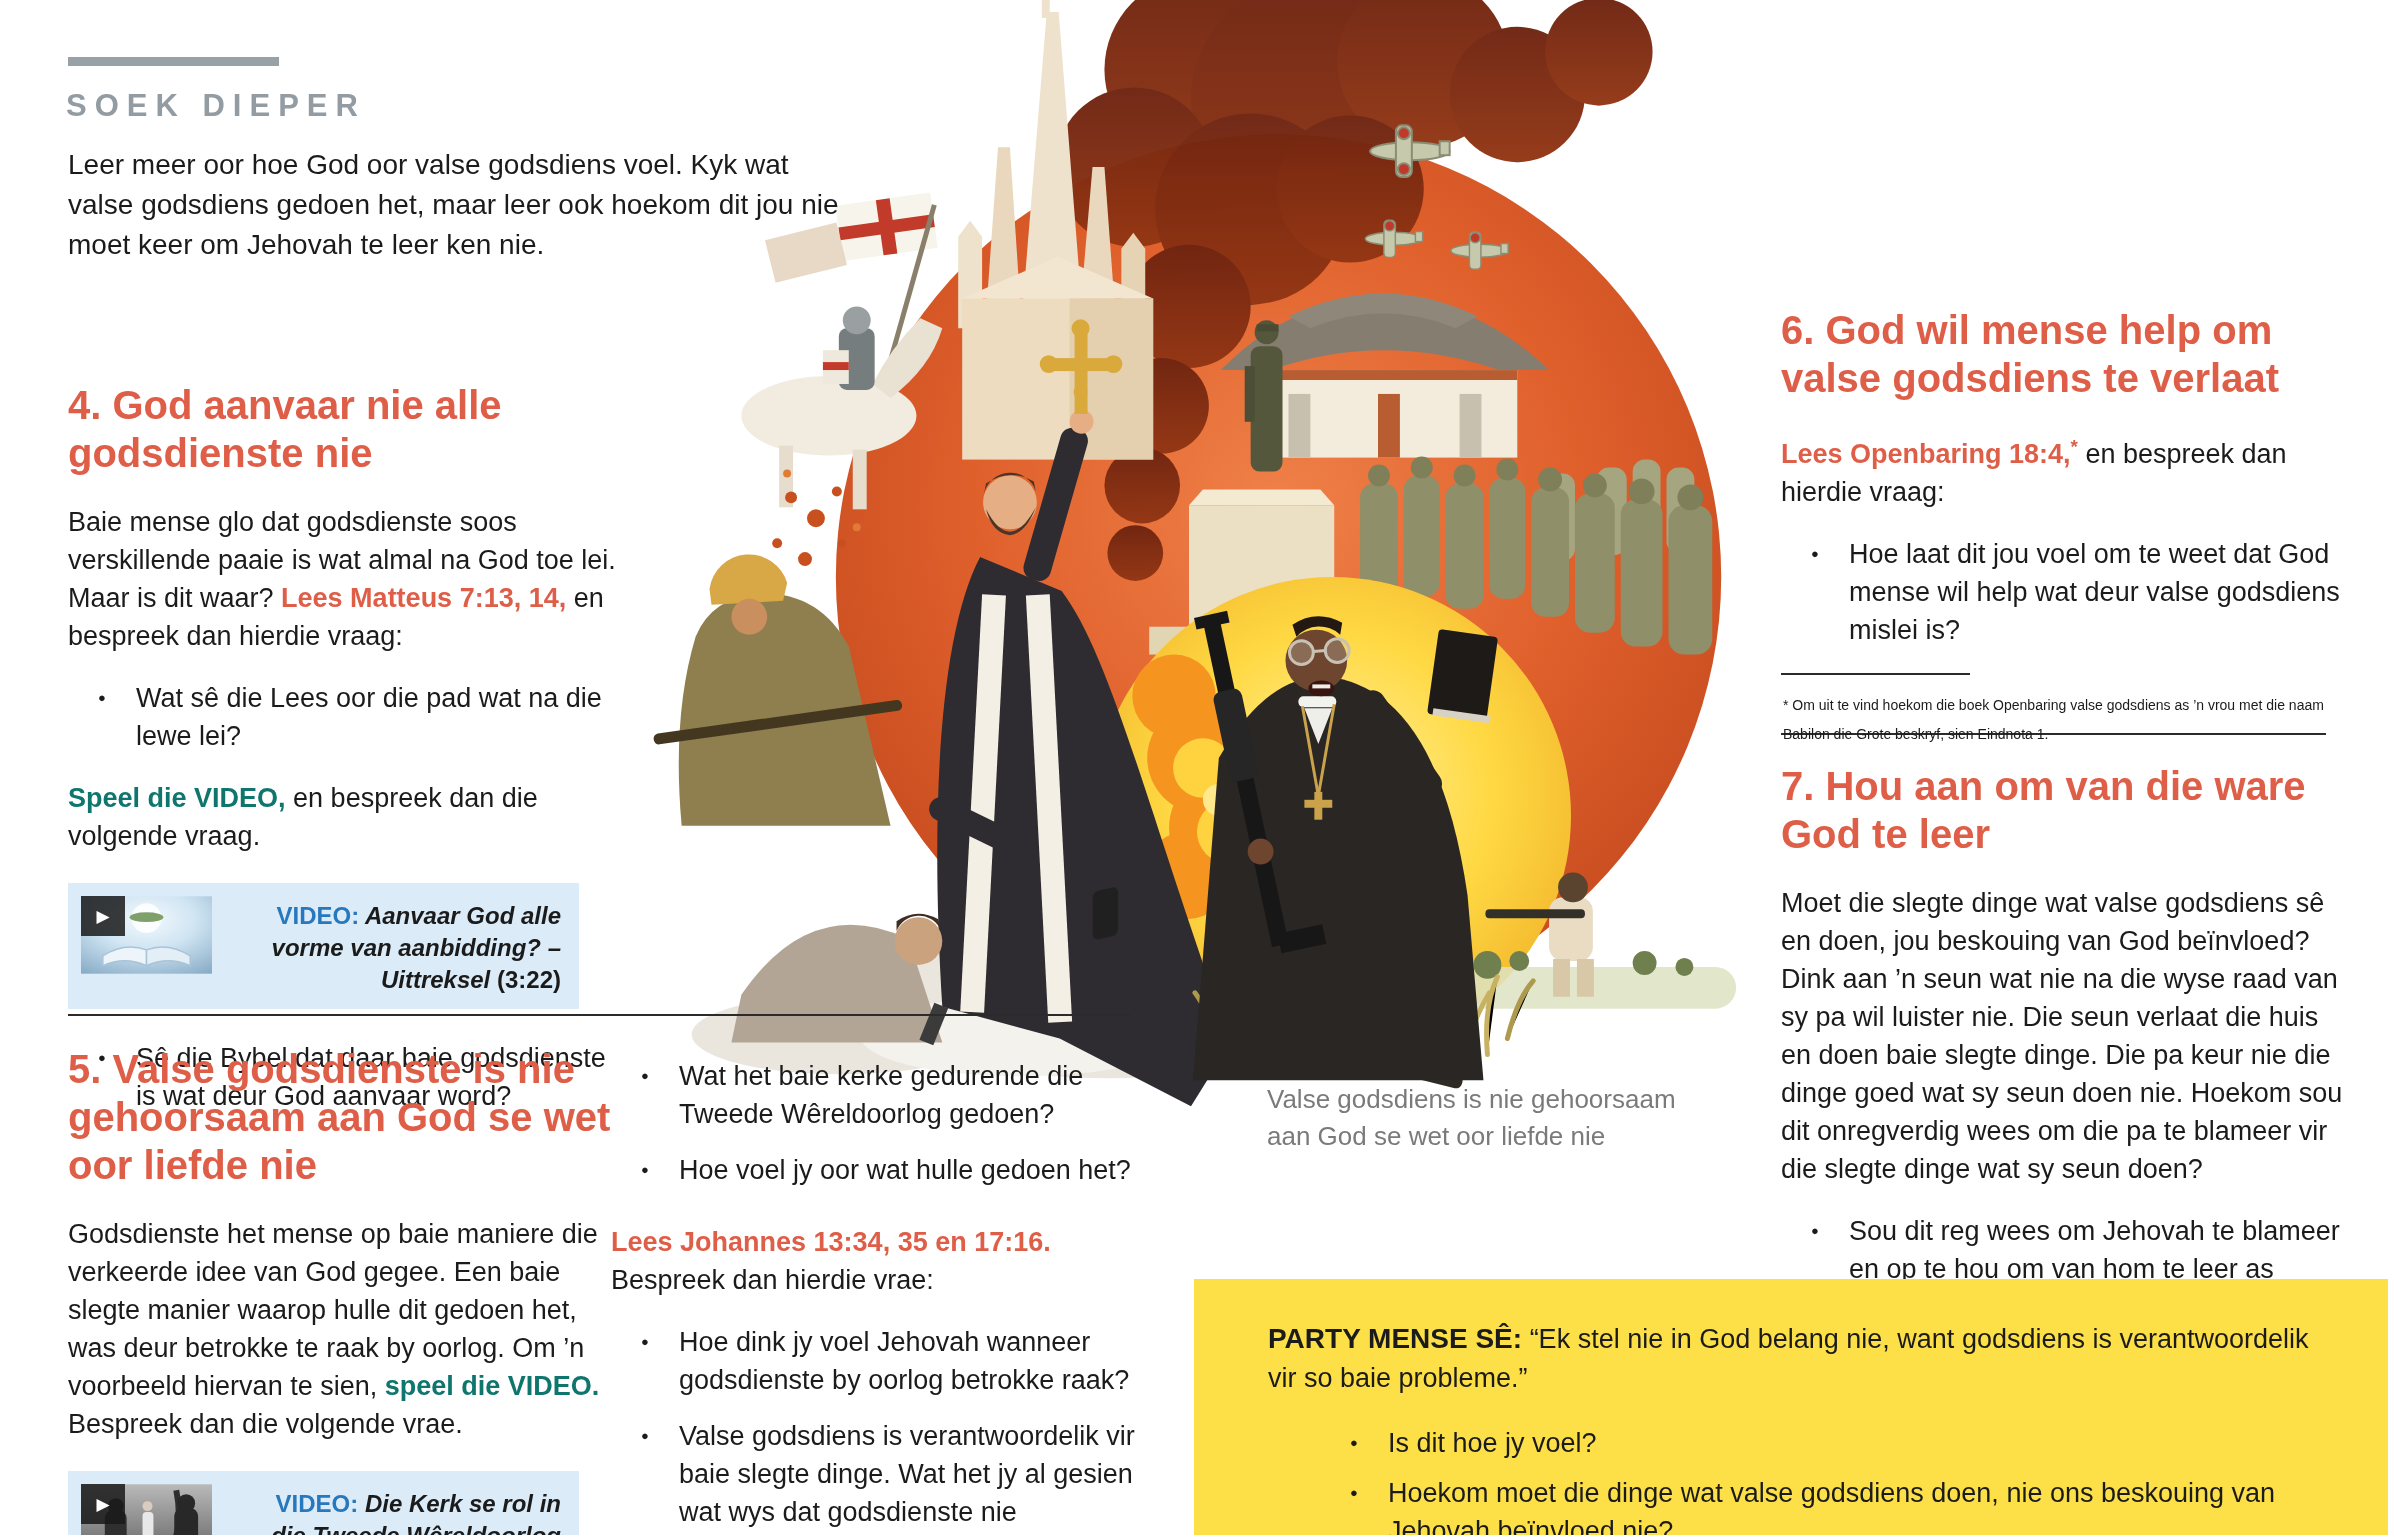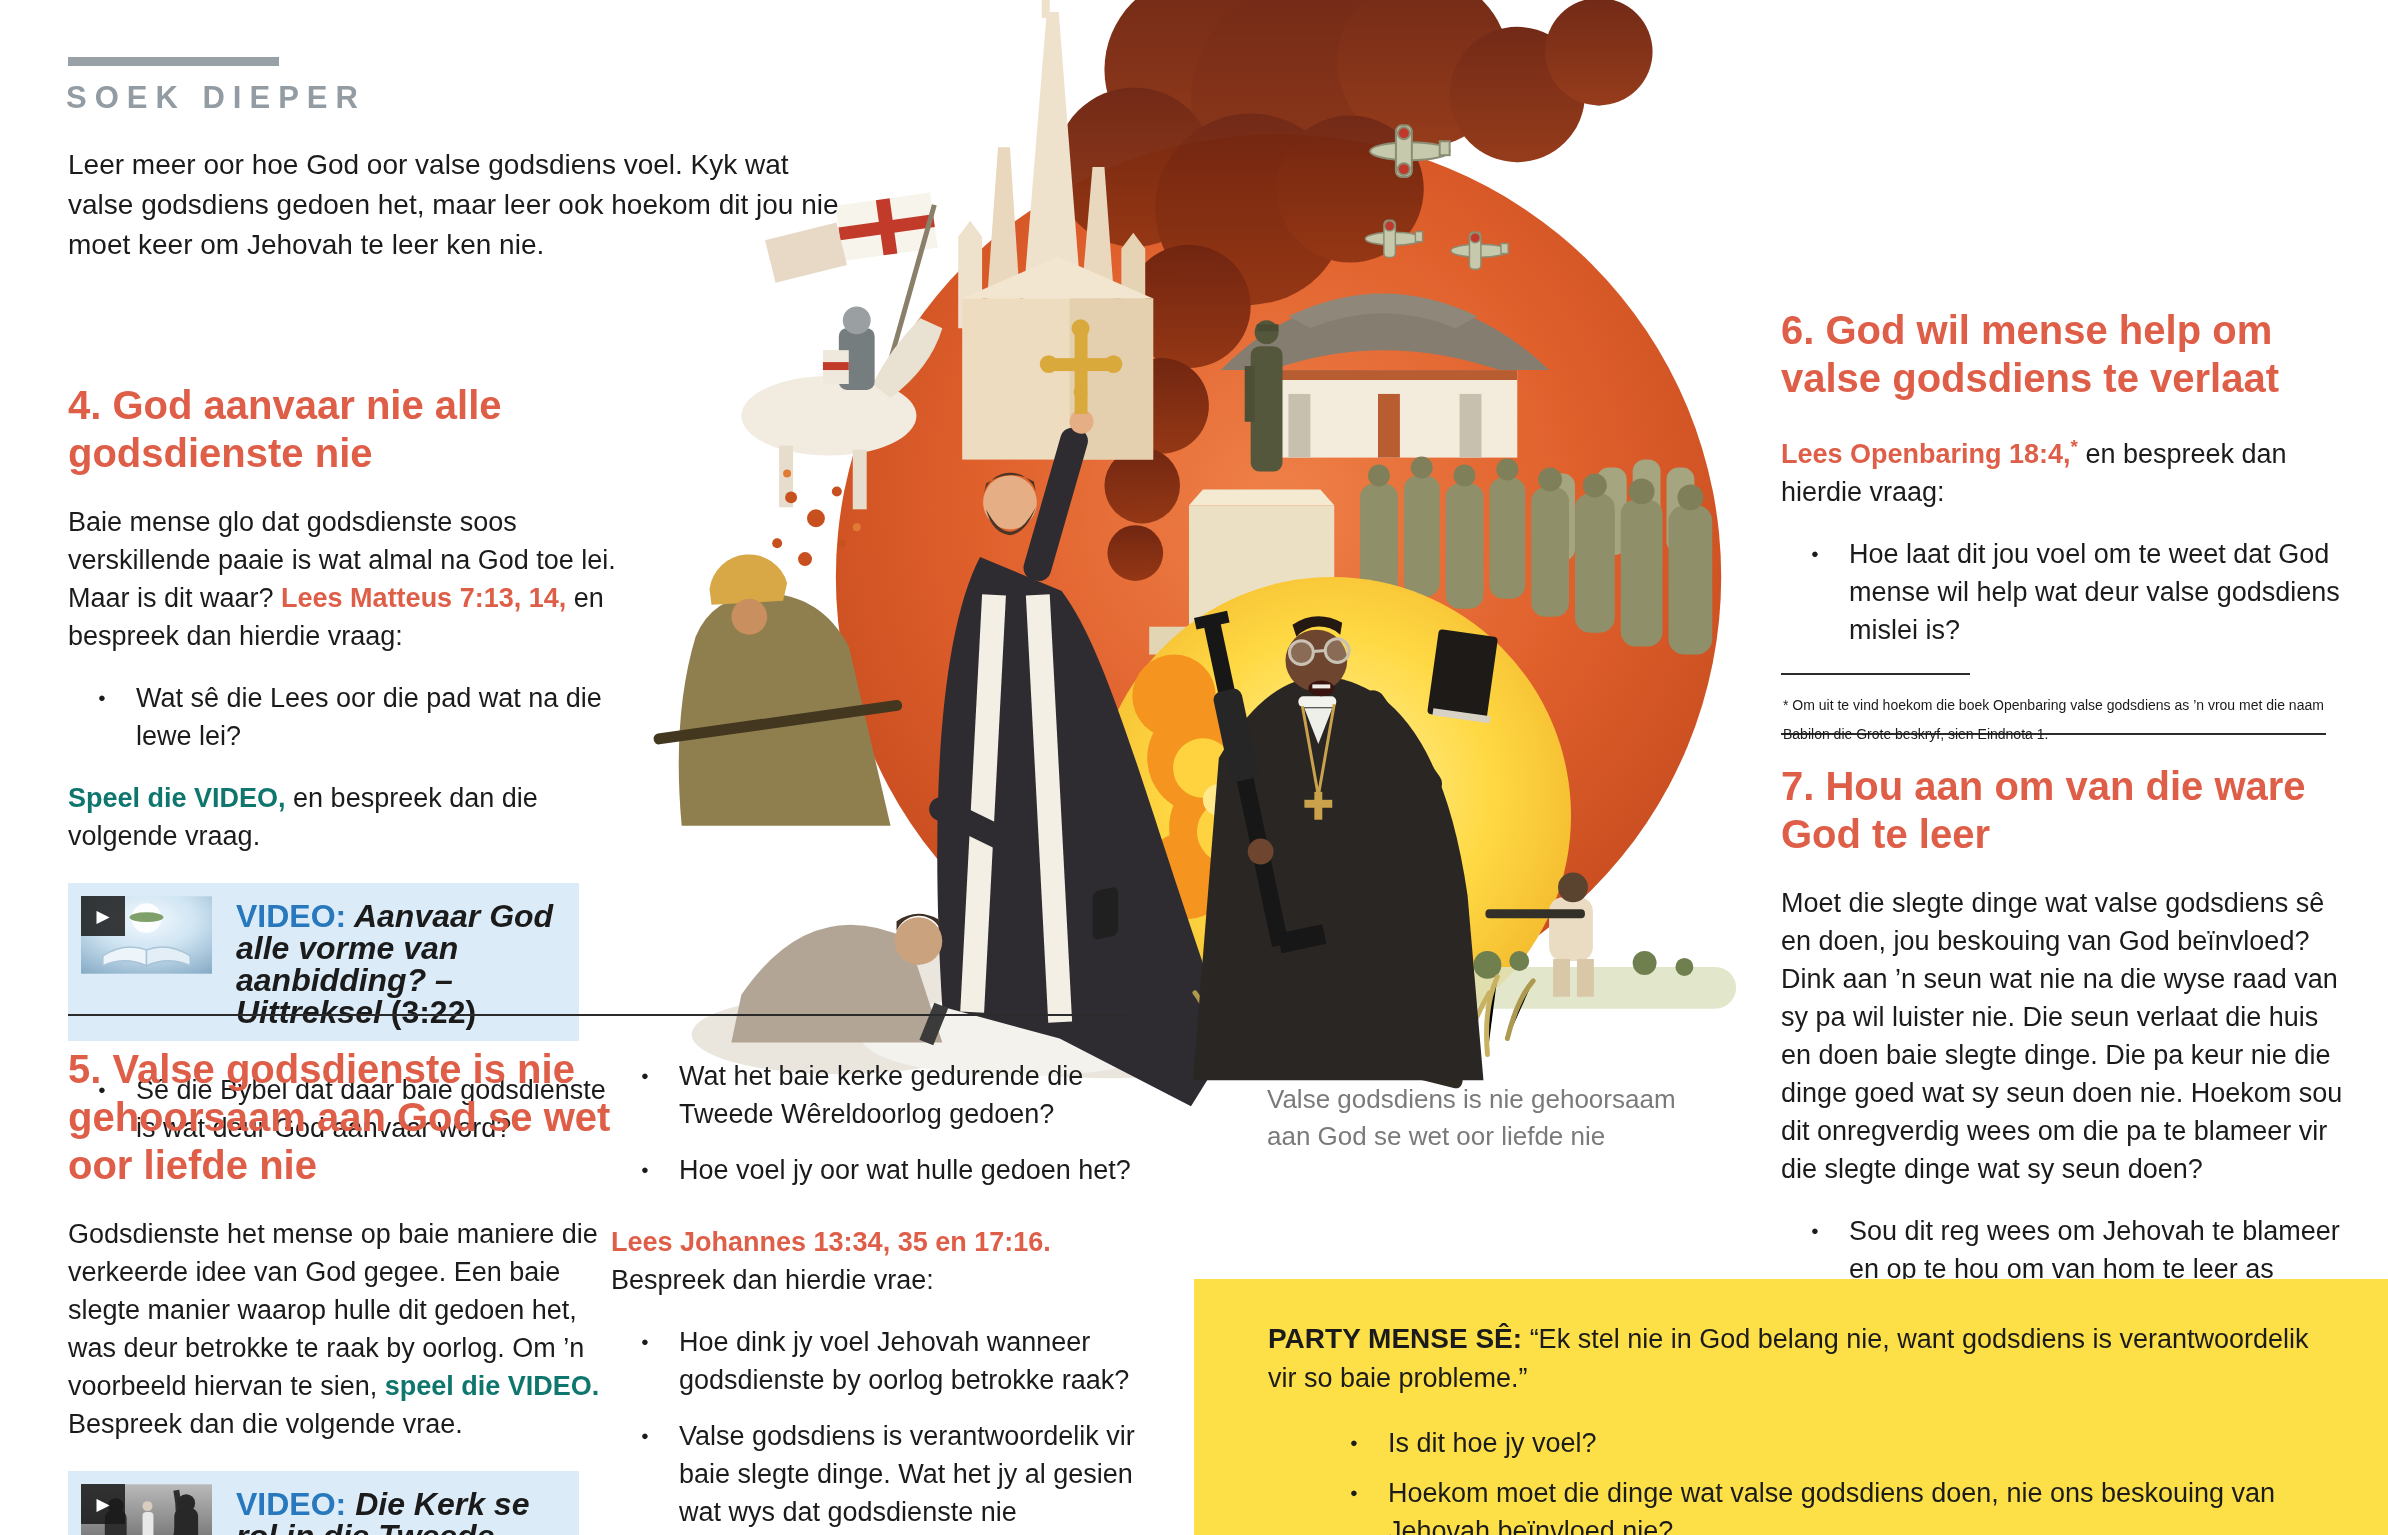--- a/index.html
+++ b/index.html
@@ -2,21 +2,21 @@
 <html><head>
 <meta charset="utf-8">
 <style>
   html,body{margin:0;padding:0;background:#ffffff;}
   body{font-family:"Liberation Sans",sans-serif;color:#1b1b1b;}
   .page{position:relative;width:2388px;height:1535px;background:#fff;overflow:hidden;}
   .abs{position:absolute;}
 
   
   .kicker-bar{left:68px;top:57px;width:211px;height:9px;background:#98a1a6;}
-  .kicker{left:66px;top:80px;font-size:31px;font-weight:700;letter-spacing:8px;color:#929ca2;}
+  .kicker{left:66px;top:88px;font-size:31px;font-weight:700;letter-spacing:8px;color:#929ca2;}
 
   .intro{left:68px;top:145px;width:771px;font-size:28px;line-height:40px;margin:0;}
 
   
   .col{box-sizing:border-box;}
   .sec4{left:68px;top:381px;width:553px;}
   .sec5{left:68px;top:1045px;width:553px;}
   .midcol{left:611px;top:1041px;width:545px;}
   .sec6{left:1781px;top:306px;width:559px;}
   .sec7{left:1781px;top:762px;width:563px;}
@@ -28,21 +28,21 @@
   sup.star{color:#de5e48;font-weight:700;font-size:70%;vertical-align:super;}
 
   ul.bl{list-style:none;margin:24px 0 24px 28px;padding:0;}
   ul.bl li{position:relative;padding-left:40px;margin-bottom:18px;font-size:27px;line-height:38px;}
   ul.bl li::before{content:"●";position:absolute;left:2px;top:0;font-size:13px;line-height:38px;color:#1b1b1b;}
 
   .videobox{display:flex;gap:24px;background:#dbecf8;padding:13px 18px 13px 13px;margin:28px 0 30px 0;width:511px;box-sizing:border-box;cursor:pointer;}
   .thumb{width:131px;height:78px;position:relative;flex:none;overflow:hidden;}
   .thumb svg{display:block;width:131px;height:78px;}
   .play{position:absolute;left:0;top:0;width:44px;height:40px;background:rgba(25,25,25,.85);color:#fff;display:flex;align-items:center;justify-content:center;font-size:17px;}
-  .vcap{font-size:32px;line-height:32px;font-weight:700;margin:4px 0 0 0;}
+  .vcap{font-size:24px;line-height:32px;font-weight:700;margin:4px 0 0 0;text-align:right;}
   .vlabel{color:#2878be;}
   .vtitle{font-style:italic;}
 
   .rule{position:absolute;height:0;border-top:2px solid #2b2b2b;}
   .rule-left{left:68px;top:1014px;width:1063px;}
   .rule-right{left:1781px;top:733px;width:545px;}
   .fnrule{width:189px;height:0;border-top:2px solid #2b2b2b;margin:22px 0 16px 0;}
   .footnote{font-size:14px;line-height:29px;margin:2px;}
 
   .caption{left:1267px;top:1081px;width:438px;font-size:26px;line-height:37px;color:#7a7a7a;margin:0;}

